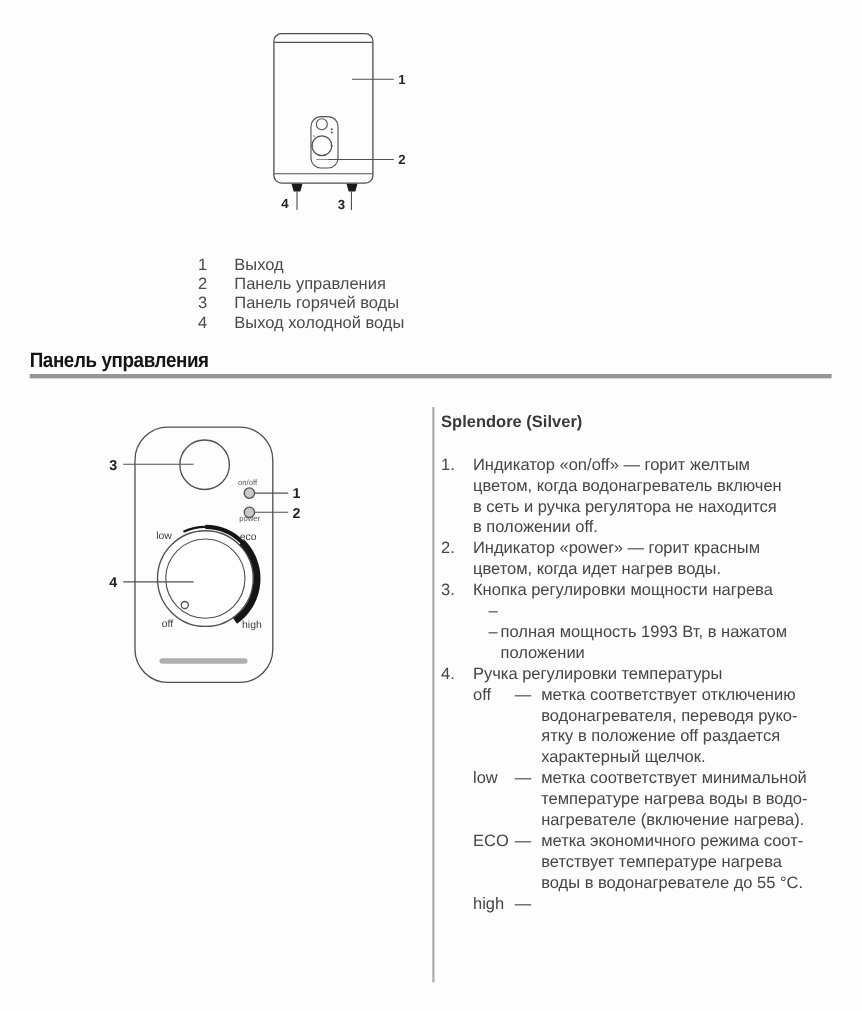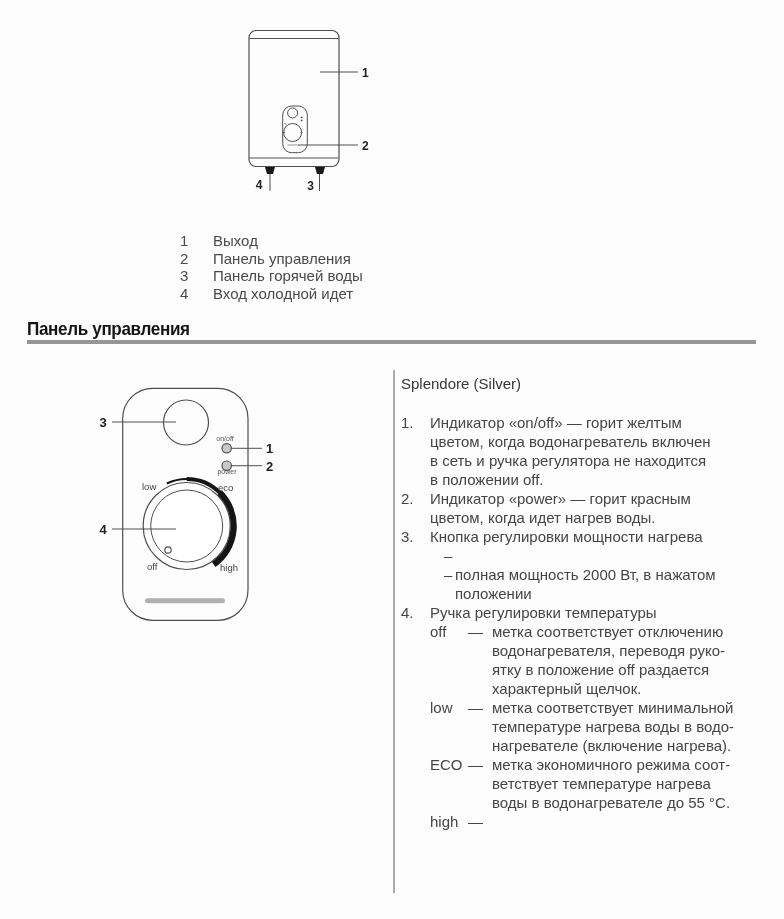--- a/index.html
+++ b/index.html
@@ -13,21 +13,21 @@
   #legend{left:180px;top:232px;font-size:15px;line-height:17.6px;color:#4a4a4a}
   .legend-row{display:flex}
   .legend-num{width:24px;flex:none;margin-right:9px}
   
   #section-title{left:27px;top:318px;font-size:19px;font-weight:bold;color:#141414;
     letter-spacing:-0.4px;transform:scaleX(0.9);transform-origin:left center;white-space:nowrap}
   #section-rule{left:27px;top:340px;width:729px;height:4px;background:#969696}
   
   #right-col{left:393px;top:370px;width:362px;min-height:523px;box-sizing:border-box;
     border-left:2px solid #ababab;padding:4px 0 0 6px;font-size:15px;line-height:19px;color:#454545}
-  .rc-heading{font-weight:normal;color:#383838;margin-bottom:20px}
+  .rc-heading{font-weight:bold;color:#383838;margin-bottom:20px}
   .rc-item{display:flex}
   .rc-num{width:29px;flex:none}
   .rc-text{flex:1;min-width:0}
   .pre{white-space:pre-line}
   .rc-sub{display:flex;margin-left:14px}
   .rc-dash{width:11px;flex:none}
   .rc-term{display:flex}
   .term-name{width:38px;flex:none}
   .term-dash{width:24px;flex:none}
   
@@ -78,21 +78,21 @@
   <div class="legend-row">
     <span class="legend-num">2</span>
     <span>Панель управления</span>
   </div>
   <div class="legend-row">
     <span class="legend-num">3</span>
     <span>Панель горячей воды</span>
   </div>
   <div class="legend-row">
     <span class="legend-num">4</span>
-    <span>Вход холодной идет</span>
+    <span>Выход холодной воды</span>
   </div>
 </div>
 
 <div class="abs" id="section-title">Панель управления</div>
 <div class="abs" id="section-rule"></div>
 
 <svg class="abs" id="panel-diagram" style="left:80px;top:370px" width="300" height="280" viewBox="0 0 300 280">
   <g fill="none" stroke="#4f4f4f" stroke-width="1.2">
     <rect x="42.7" y="18.3" width="125.3" height="232" rx="30"></rect>
     <circle cx="106" cy="52.5" r="22.5"></circle>
@@ -150,21 +150,21 @@
 
   <div class="rc-item">
     <span class="rc-num">3.</span>
     <div class="rc-text">
       <div class="pre">Кнопка регулировки мощности нагрева</div>
       <div class="rc-sub">
         <span class="rc-dash">–</span>
       </div>
       <div class="rc-sub">
         <span class="rc-dash">–</span>
-        <div class="pre">полная мощность 2000 Вт, в нажатом
+        <div class="pre">полная мощность 1993 Вт, в нажатом
 положении</div>
       </div>
     </div>
   </div>
 
   <div class="rc-item">
     <span class="rc-num">4.</span>
     <div class="rc-text">
       <div class="pre">Ручка регулировки температуры</div>
       <div class="rc-term">

